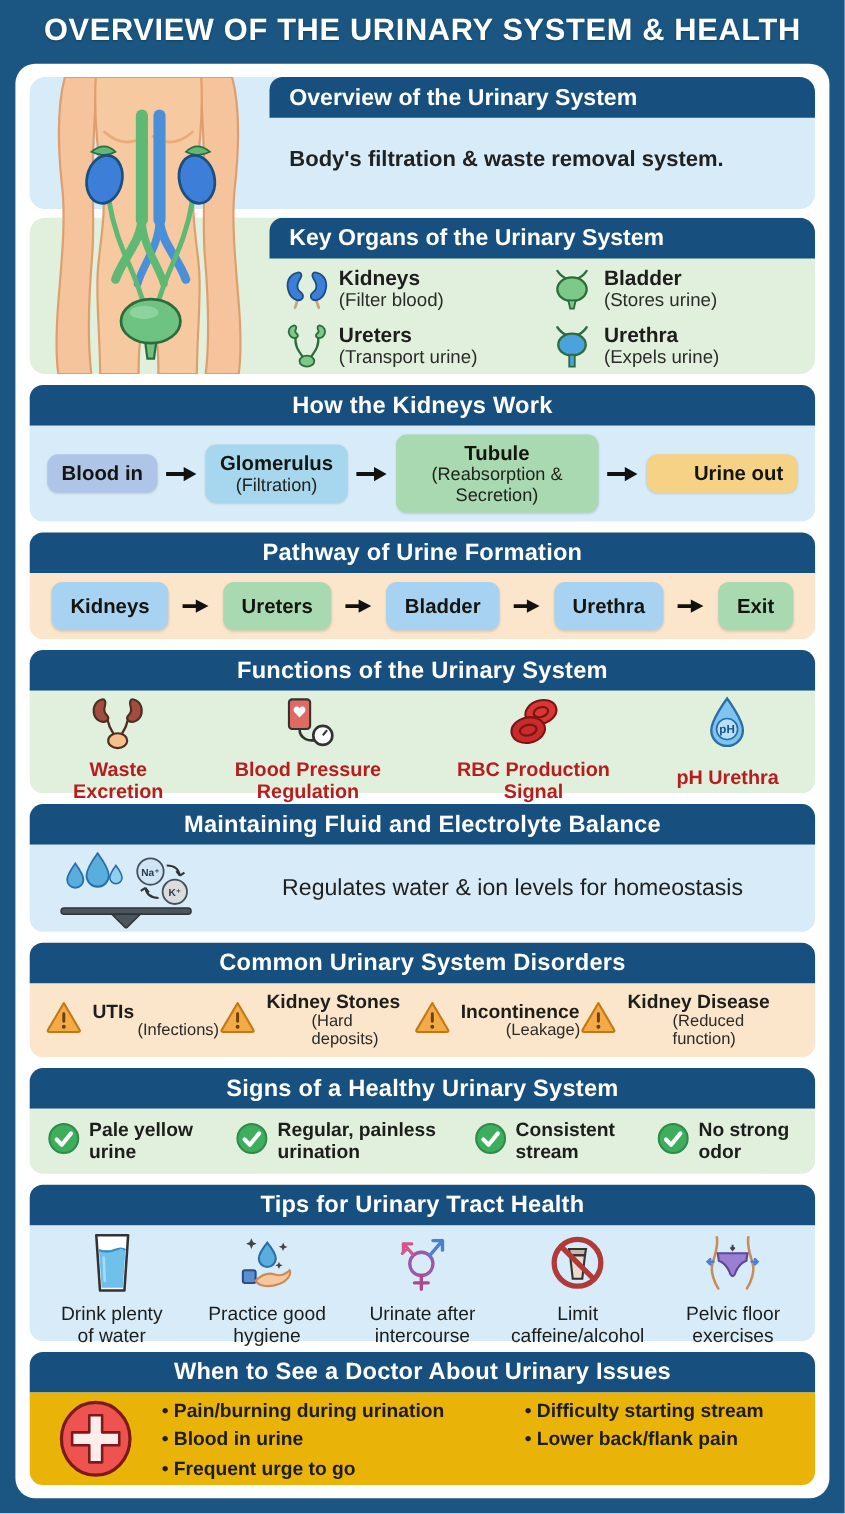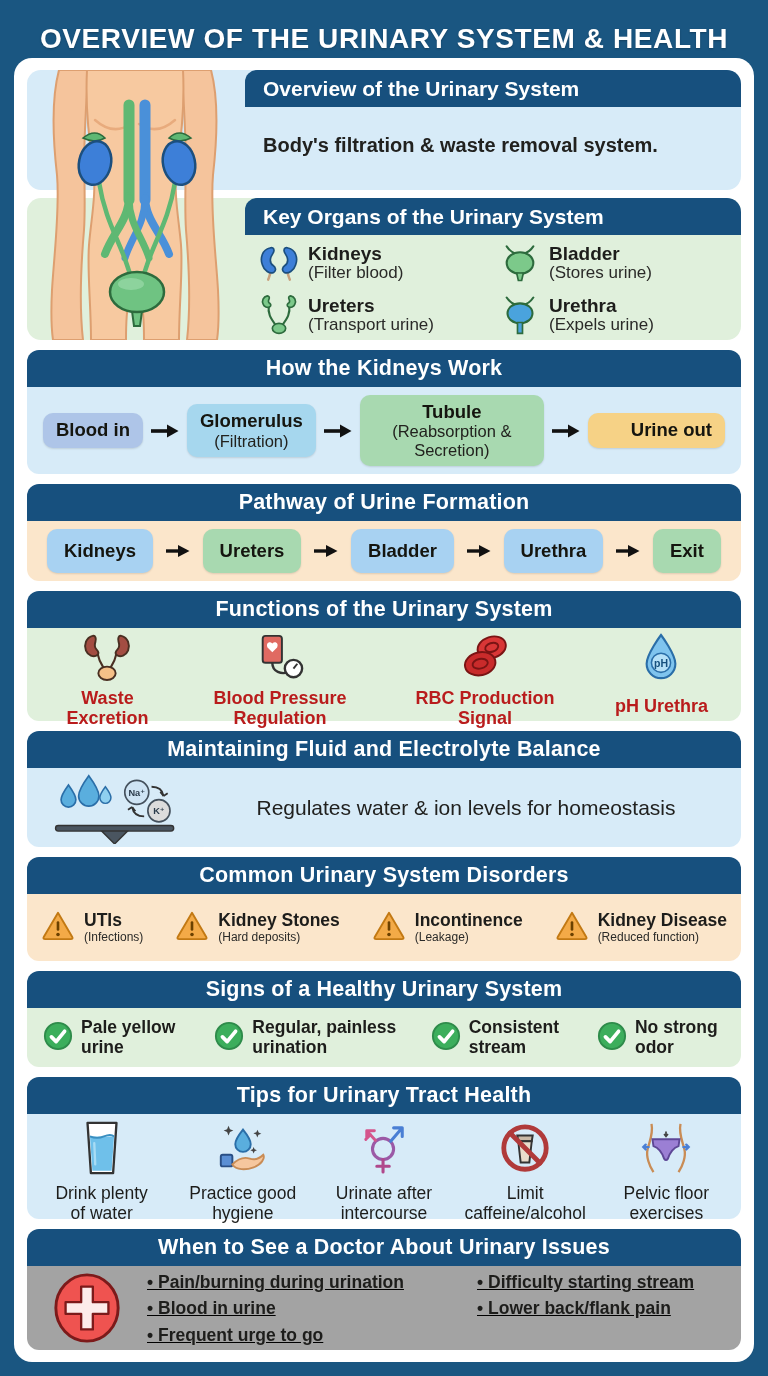--- a/index.html
+++ b/index.html
@@ -1,19 +1,19 @@
 <!DOCTYPE html>
 <html><head>
 <meta charset="utf-8">
 <style>
   html,body{margin:0;padding:0;}
   body{width:768px;height:1376px;font-family:"Liberation Sans","DejaVu Sans",sans-serif;}
   .frame{position:relative;width:768px;height:1376px;overflow:hidden;}
   .main-title{height:54px;display:flex;align-items:center;justify-content:center;
-    color:#ffffff;font-size:28px;font-weight:800;letter-spacing:.6px;text-shadow:0 1px 2px rgba(0,0,0,.25);margin-top:12px;}
+    color:#ffffff;font-size:28px;font-weight:800;letter-spacing:.6px;text-shadow:0 1px 2px rgba(0,0,0,.25);}
   .card{position:absolute;left:14px;right:14px;top:58px;bottom:14px;background:#ffffff;
     border-radius:18px;padding:12px 13px;display:flex;flex-direction:column;gap:10px;box-sizing:border-box;}
 
   
   .hero{position:relative;height:270px;flex:0 0 auto;}
   .panel{border-radius:14px;overflow:hidden;}
   .hero-a{height:120px;margin-bottom:8px;}
   .hero-b{height:142px;}
   .hero-bar{margin-left:218px;height:37px;border-radius:12px 12px 0 0;color:#fff;font-weight:700;
     font-size:21px;display:flex;align-items:center;padding-left:18px;}
@@ -55,21 +55,21 @@
 
   
   .fl-body{height:79px;display:flex;align-items:center;}
   .fl-icon{flex:0 0 190px;display:flex;justify-content:center;}
   .fl-text{flex:1;font-size:21px;color:#21211f;text-align:center;padding-right:26px;}
 
   
   .di-body{height:67px;display:flex;align-items:center;justify-content:space-between;padding:0 14px;}
   .di-item{display:flex;align-items:center;gap:9px;}
   .di-name{font-weight:700;font-size:17.5px;color:#1d1d1b;line-height:1.1;}
-  .di-desc{font-size:12px;color:#2a2a28;line-height:1.1;}
+  .di-desc{font-size:15px;color:#2a2a28;line-height:1.1;margin-left:41px;}
 
   
   .si-body{height:59px;display:flex;align-items:center;justify-content:space-between;padding:0 16px;}
   .si-item{display:flex;align-items:center;gap:8px;}
   .si-label{font-weight:700;font-size:17.5px;color:#1d1d1b;line-height:1.12;}
   .si-item:nth-child(1) .si-label{max-width:105px;}
   .si-item:nth-child(2) .si-label{max-width:150px;}
   .si-item:nth-child(3) .si-label{max-width:100px;}
   .si-item:nth-child(4) .si-label{max-width:90px;}
 
@@ -532,21 +532,21 @@
               </svg>
           </span>
           <div class="ti-label">Pelvic floor exercises</div>
         </div>
 
       </div>
     </div>
 
     <div class="sec">
       <div class="sec-bar" style="background-color: rgb(23, 80, 126);">When to See a Doctor About Urinary Issues</div>
-      <div class="sec-body dr-body" style="background-color: #a3a3a3; text-decoration: underline;">
+      <div class="sec-body dr-body" style="background-color: #eab308;">
         <span class="dr-icon">
           <svg width="74" height="74" viewBox="0 0 76 76">
               <ellipse cx="38" cy="38" rx="32" ry="34" fill="#ef5350" stroke="#7c1a1a" stroke-width="3"></ellipse>
               <path d="M32 16 h12 v16 h16 v12 h-16 v16 h-12 v-16 h-16 v-12 h16 Z" fill="#fdecea" stroke="#7c1a1a" stroke-width="2.4" stroke-linejoin="round"></path>
             </svg>
         </span>
         <div class="dr-cols">
           <div class="dr-col dr-col1">
             <div class="dr-item">Pain/burning during urination</div>
             <div class="dr-item">Blood in urine</div>

